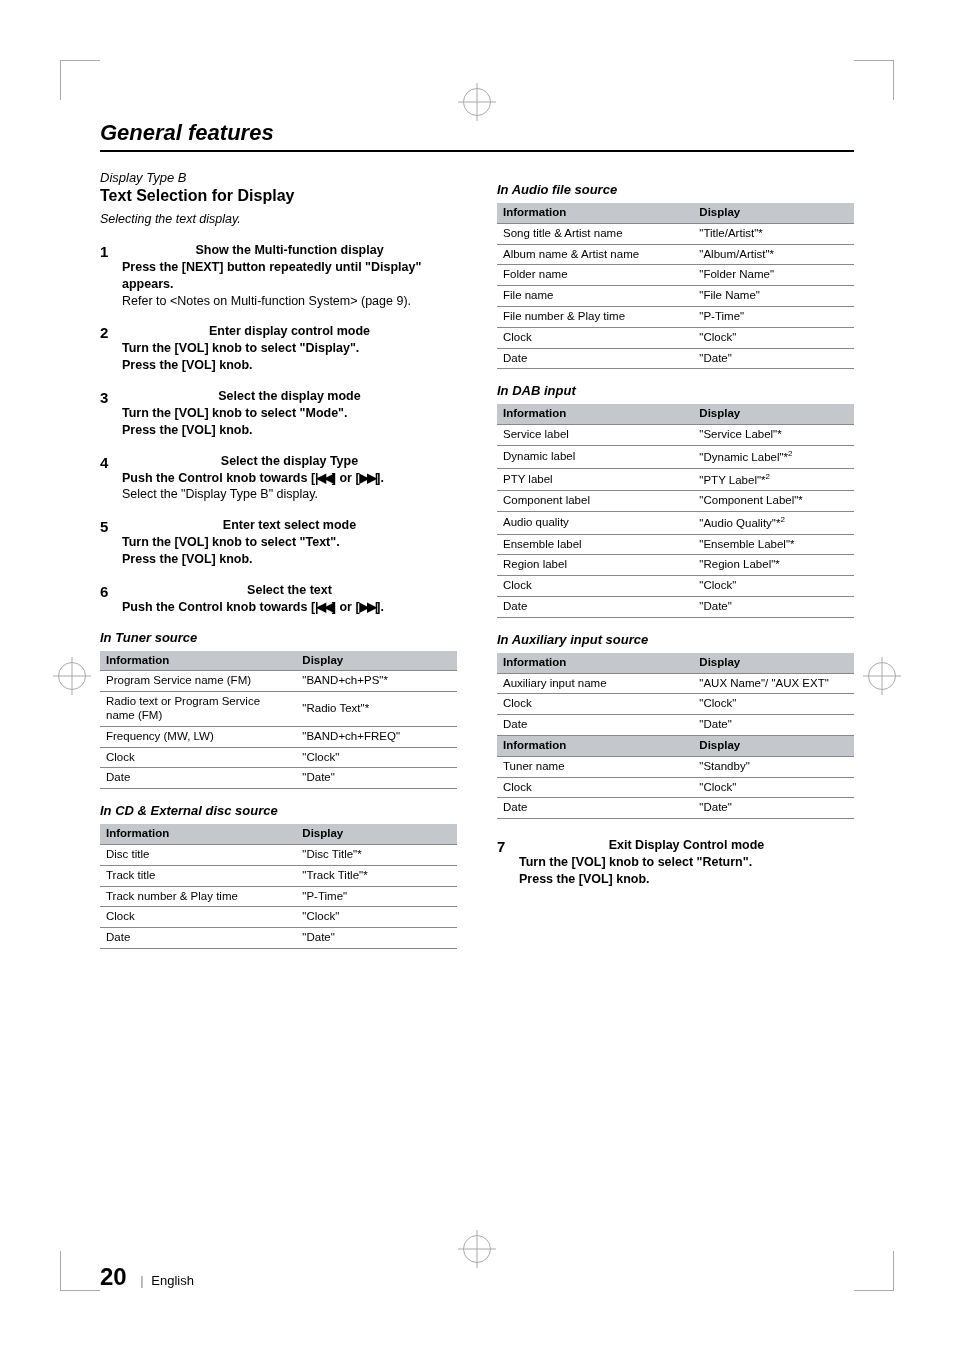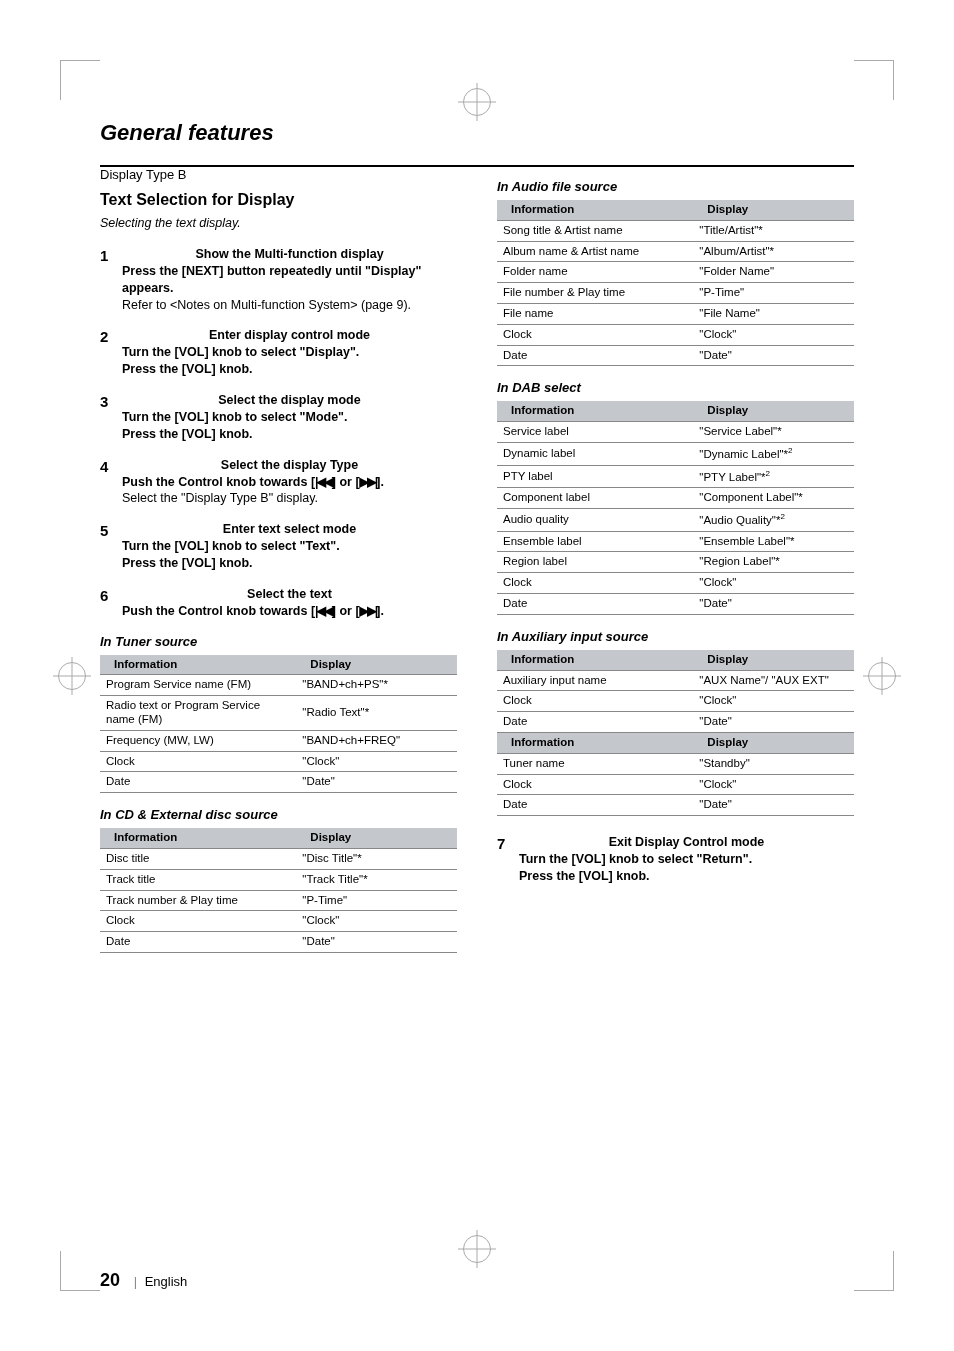--- a/index.html
+++ b/index.html
@@ -13,40 +13,40 @@
   .reg-mark { position: absolute; width: 28px; height: 28px; border: 1px solid #aaa; border-radius: 50%; }
   .reg-mark:before, .reg-mark:after { content: ""; position: absolute; background: #aaa; }
   .reg-mark:before { left: 50%; top: -6px; bottom: -6px; width: 1px; transform: translateX(-50%); }
   .reg-mark:after { top: 50%; left: -6px; right: -6px; height: 1px; transform: translateY(-50%); }
   .reg-top { top: 88px; left: 50%; transform: translateX(-50%); }
   .reg-left { left: 58px; top: 50%; transform: translateY(-50%); }
   .reg-right { right: 58px; top: 50%; transform: translateY(-50%); }
   .reg-bottom { bottom: 88px; left: 50%; transform: translateX(-50%); }
 
   .content { width: 100%; height: 100%; position: relative; }
-  h1.section-title { font-size: 22px; font-weight: bold; font-style: italic; border-bottom: 2px solid #000; padding-bottom: 19px; }
+  h1.section-title { font-size: 22px; font-weight: bold; font-style: italic; border-bottom: 2px solid #000; padding-bottom: 4px; margin-bottom: 18px; }
   .columns { display: flex; gap: 40px; }
   .col { flex: 1; min-width: 0; }
-  .subhead-italic { font-size: 13px; margin-bottom: 9px; }
+  .subhead-italic { font-style: italic; font-size: 13px; margin-bottom: 2px; }
   .subhead-bold { font-size: 16px; font-weight: bold; margin-bottom: 6px; }
   .body-text { font-size: 12.5px; line-height: 1.35; margin-bottom: 14px; font-style: italic; }
   .step { display: flex; gap: 8px; margin-bottom: 14px; font-size: 12.5px; line-height: 1.35; }
   .step-num { font-weight: bold; font-size: 15px; min-width: 14px; }
   .step-body { flex: 1; }
   .step-title { font-weight: bold; text-align: center; }
   .step-instr { font-weight: bold; }
   .step-note { font-weight: normal; }
   .source-head { font-weight: bold; font-style: italic; font-size: 13px; margin: 14px 0 6px 0; }
   table.info { width: 100%; border-collapse: collapse; font-size: 11.5px; line-height: 1.2; }
-  table.info th { background: #c4c8cc; font-weight: bold; text-align: left; padding: 3px 14px; border-bottom: 1px solid #888; }
+  table.info th { background: #c4c8cc; font-weight: bold; text-align: left; padding: 3px 6px; border-bottom: 1px solid #888; }
   table.info td { padding: 3px 6px; border-bottom: 1px solid #888; }
   table.info td:last-child, table.info th:last-child { width: 45%; }
   .sup { font-size: 8px; vertical-align: super; }
   .footer { position: absolute; bottom: 0; left: 0; font-size: 13px; }
-  .footer .pg { font-size: 18px; font-weight: bold; margin-right: 6px; }
+  .footer .pg { font-size: 24px; font-weight: bold; margin-right: 6px; }
   .footer .sep { color: #888; margin: 0 4px; }
   .rewind-icon, .ffwd-icon { display: inline-block; font-family: Arial; letter-spacing: -2px; }
 </style>
 </head>
 <body>
 
 <div class="page">
   <div class="crop-tl"></div>
   <div class="crop-tr"></div>
   <div class="crop-bl"></div>
@@ -204,39 +204,39 @@
               </tr>
               <tr>
                 <td>Album name &amp; Artist name</td>
                 <td>"Album/Artist"*</td>
               </tr>
               <tr>
                 <td>Folder name</td>
                 <td>"Folder Name"</td>
               </tr>
               <tr>
+                <td>File name</td>
+                <td>"File Name"</td>
+              </tr>
+              <tr>
                 <td>File number &amp; Play time</td>
                 <td>"P-Time"</td>
               </tr>
               <tr>
-                <td>File name</td>
-                <td>"File Name"</td>
-              </tr>
-              <tr>
-                <td>Clock</td>
-                <td>"Clock"</td>
-              </tr>
-              <tr>
-                <td>Date</td>
-                <td>"Date"</td>
-              </tr>
-            </tbody>
-        </table>
-
-        <div class="source-head">In DAB select</div>
+                <td>Clock</td>
+                <td>"Clock"</td>
+              </tr>
+              <tr>
+                <td>Date</td>
+                <td>"Date"</td>
+              </tr>
+            </tbody>
+        </table>
+
+        <div class="source-head">In DAB input</div>
         <table class="info">
           <thead>
               <tr>
             <th>Information</th>
             <th>Display</th>
           </tr>
             </thead>
           <tbody>
               <tr>
                 <td>Service label</td>

